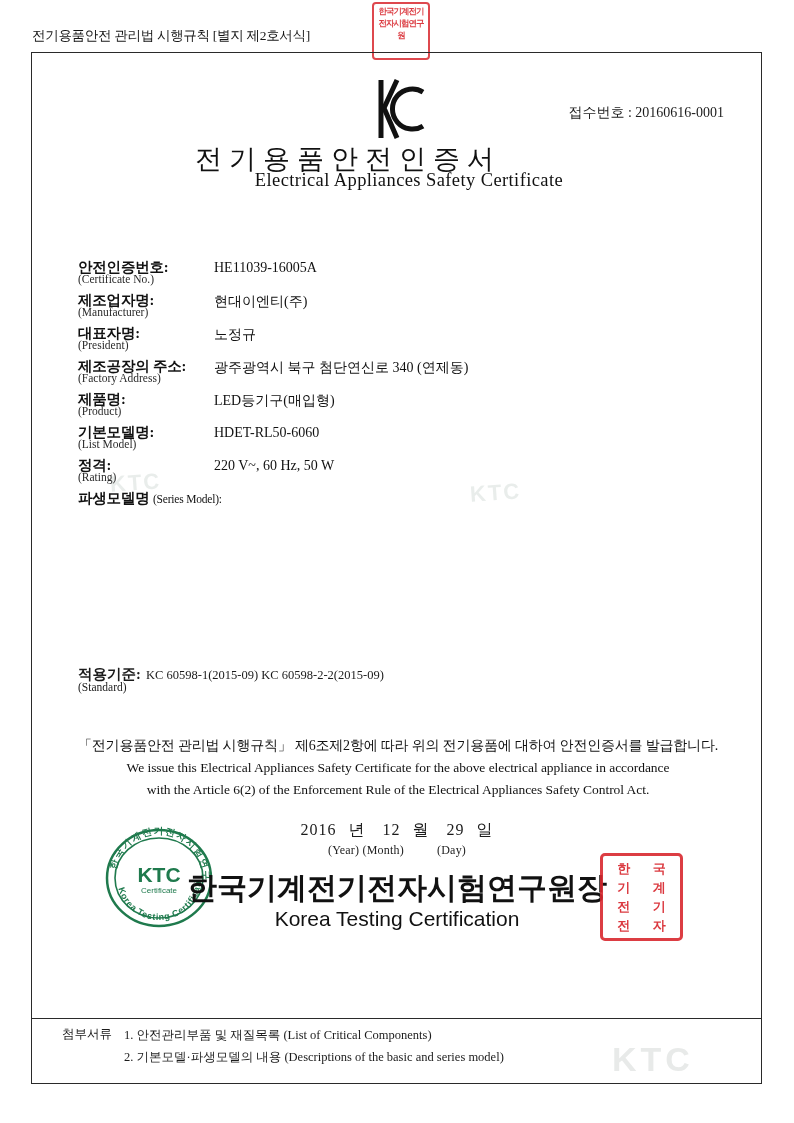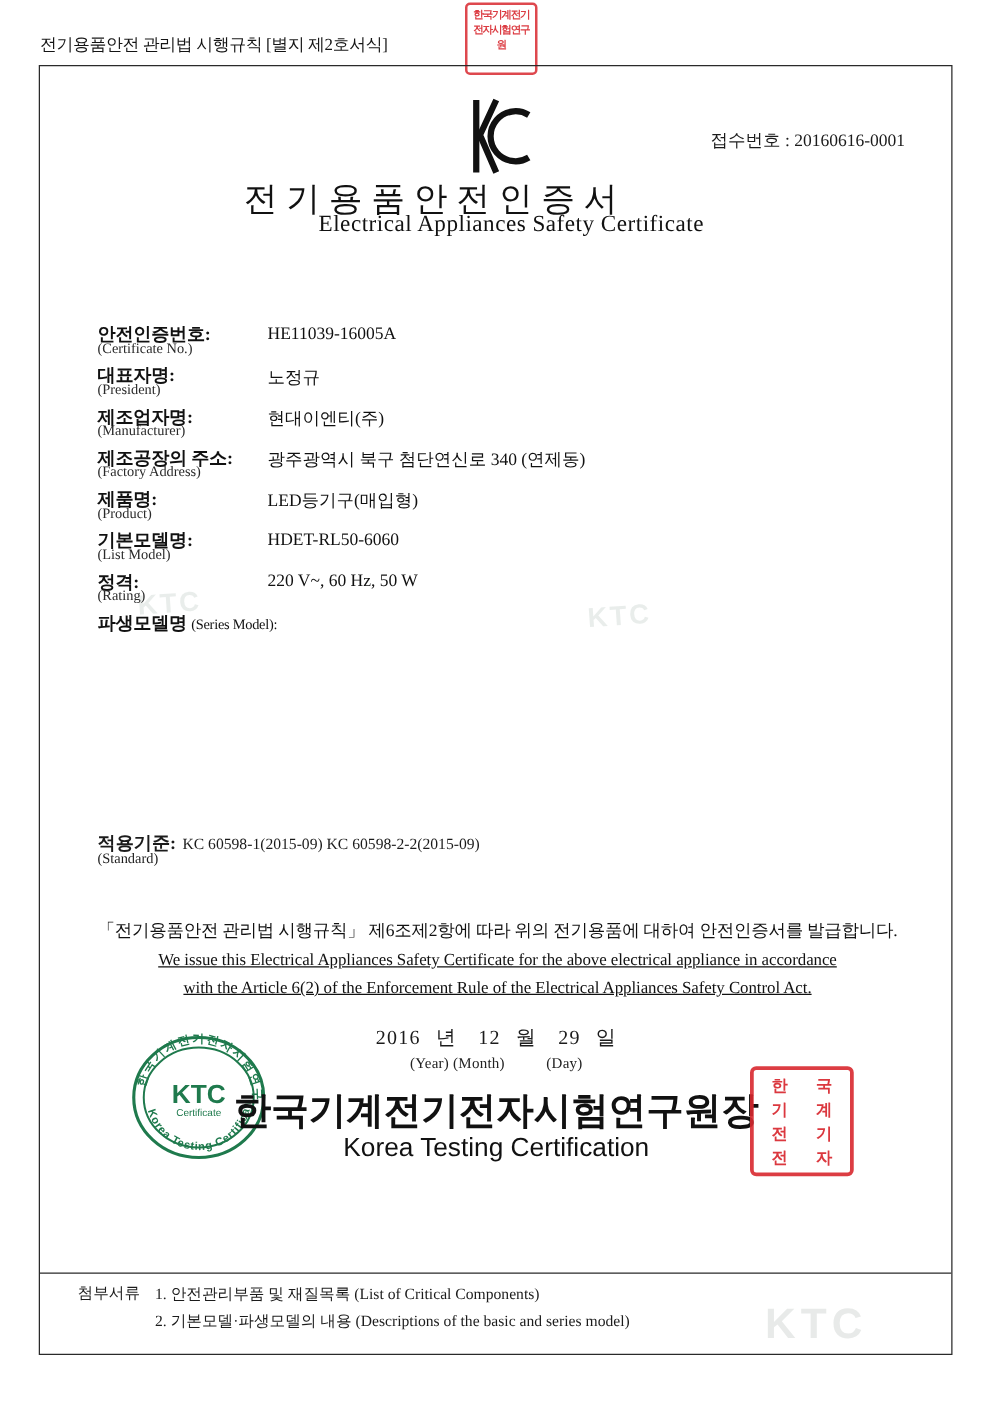--- a/index.html
+++ b/index.html
@@ -187,21 +187,21 @@
     position: absolute;
     top: 735px;
     left: 48px;
     width: 700px;
     text-align: center;
     font-size: 14px;
     line-height: 22px;
     color: #111;
   }
   .statement .ln-ko { letter-spacing: -0.2px; }
-  .statement .ln-en { font-size: 13.5px; letter-spacing: -0.05px; text-decoration: underline; }
+  .statement .ln-en { font-size: 13.5px; letter-spacing: -0.05px; }
 
   
   .date-line {
     position: absolute;
     top: 820px;
     left: 0;
     width: 794px;
     text-align: center;
   }
   .date-main {
@@ -375,29 +375,29 @@
 
   <div class="fields">
 
     <div class="field-row">
       <div class="f-label-ko">안전인증번호:</div>
       <div class="f-label-en">(Certificate No.)</div>
       <div class="f-value">HE11039-16005A</div>
     </div>
 
     <div class="field-row">
+      <div class="f-label-ko">제조업자명:</div>
+      <div class="f-label-en">(Manufacturer)</div>
+      <div class="f-value">현대이엔티(주)</div>
+    </div>
+
+    <div class="field-row">
       <div class="f-label-ko">대표자명:</div>
       <div class="f-label-en">(President)</div>
       <div class="f-value">노정규</div>
-    </div>
-
-    <div class="field-row">
-      <div class="f-label-ko">제조업자명:</div>
-      <div class="f-label-en">(Manufacturer)</div>
-      <div class="f-value">현대이엔티(주)</div>
     </div>
 
     <div class="field-row">
       <div class="f-label-ko">제조공장의 주소:</div>
       <div class="f-label-en">(Factory Address)</div>
       <div class="f-value">광주광역시 북구 첨단연신로 340 (연제동)</div>
     </div>
 
     <div class="field-row">
       <div class="f-label-ko">제품명:</div>

